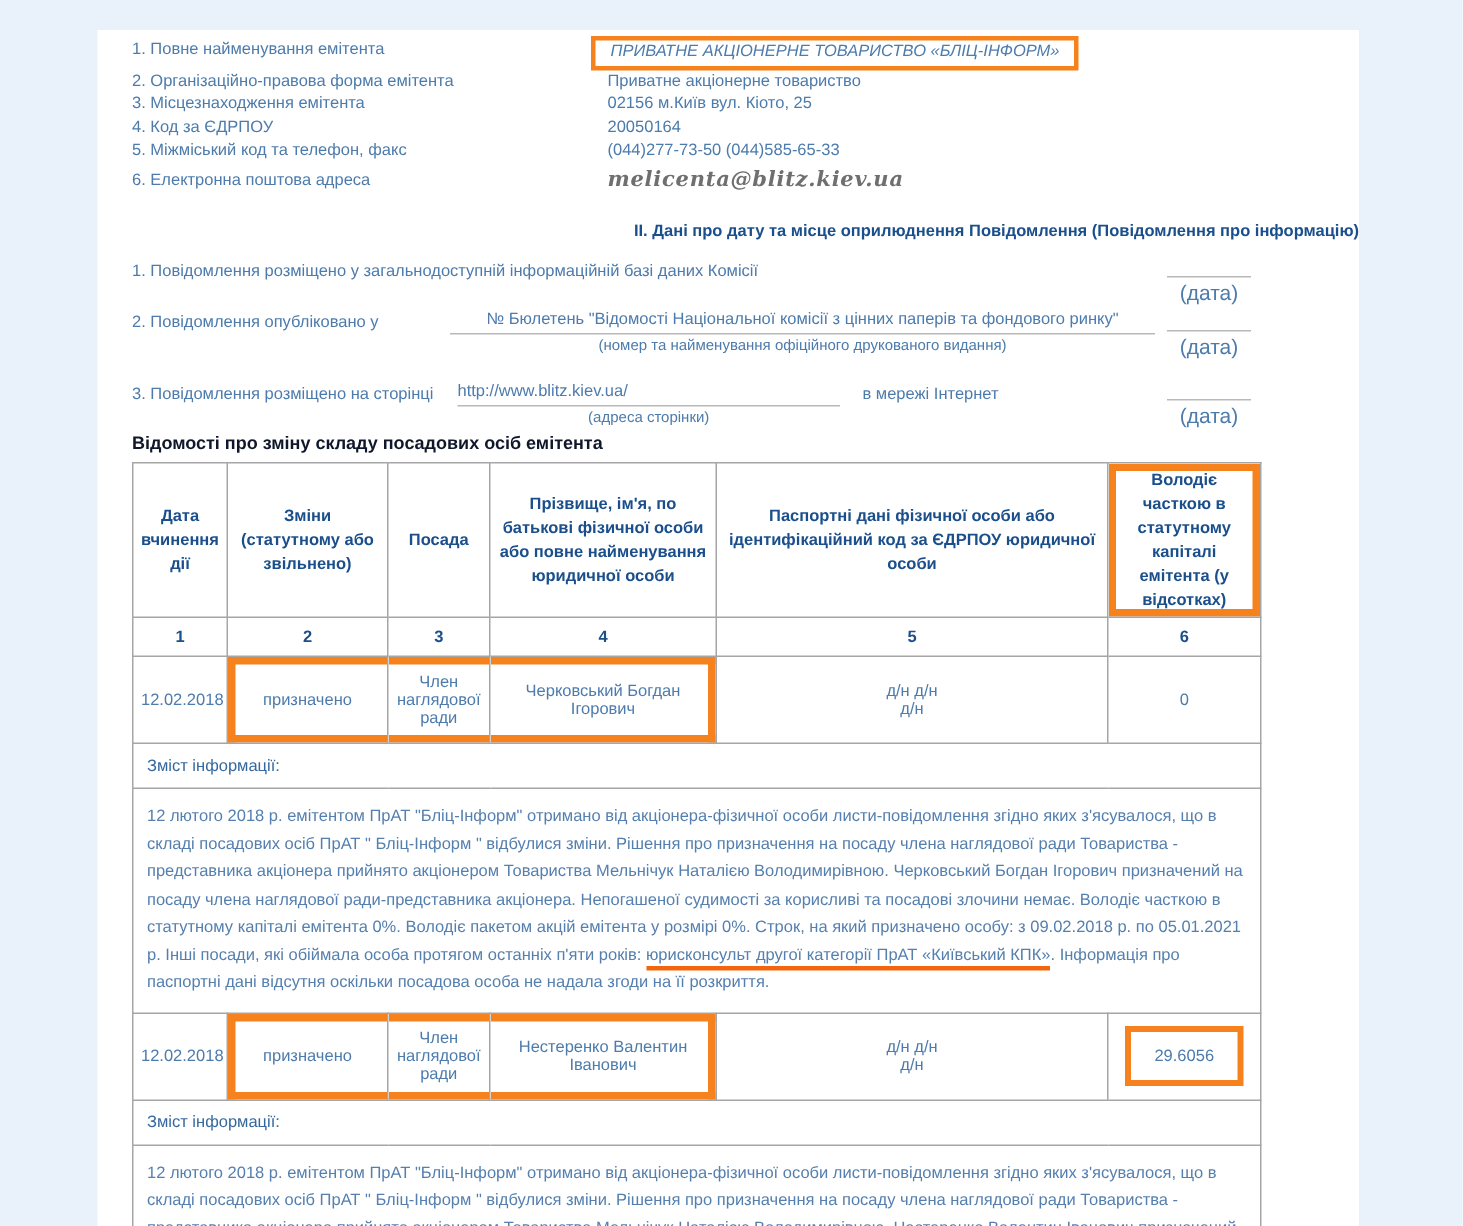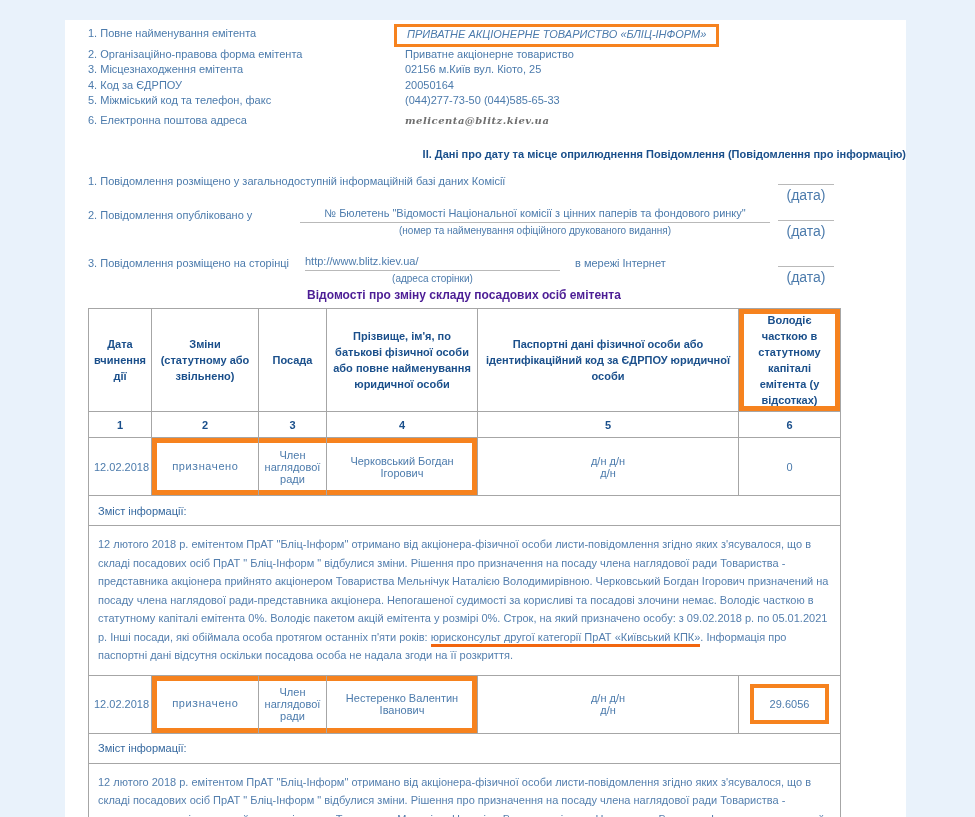--- a/index.html
+++ b/index.html
@@ -25,39 +25,39 @@
     display: inline-block;
     border: 3px solid #f6821e;
     padding: 0 10px 1px 10px;
     margin: -2px 0 0 -11px;
     font-style: italic;
   }
   .email-row { margin-top: 4px; }
   .email-text {
     font-family: "DejaVu Serif", serif;
     font-style: italic; font-weight: bold;
-    font-size: 10px; color: #6f6f6f; letter-spacing: 0.5px;
+    font-size: 14px; color: #6f6f6f; letter-spacing: 0.5px;
   }
   
   .s2-title {
     position: absolute; top: 128px; left: 0; width: 100%;
     text-align: right; font-weight: bold; color: #1a4f8b;
   }
   .abs { position: absolute; }
   .dateslot { position: absolute; width: 56px; }
   .dateslot .line { height: 13px; border-bottom: 1px solid #b9b9b9; }
   .dateslot .cap { text-align: center; font-size: 14px; margin-top: 2px; }
   .fld { position: absolute; }
   .fld .val { display: block; padding-bottom: 3px; border-bottom: 1px solid #b9b9b9; }
   .fld .cap { text-align: center; font-size: 10px; margin-top: 2px; }
   .fld-center .val { text-align: center; }
   
   .tbl-title {
     position: absolute; top: 268px; left: 23px; width: 752px;
-    text-align: center; font-weight: bold; font-size: 12px; color: #4c1d95;
+    font-weight: bold; font-size: 12px; color: #0f172a;
   }
   .main-table {
     position: absolute; top: 288px; left: 23px;
     width: 752px; border-collapse: collapse; table-layout: fixed;
     background: #fff;
   }
   .main-table td, .main-table th {
     border: 1px solid #a6a6a6;
     font-size: 11px; font-weight: normal;
     text-align: center; vertical-align: middle;
@@ -67,21 +67,21 @@
   .r-head { height: 82px; }
   .r-num  { height: 26px; }
   .r-data { height: 58px; }
   .r-clabel td { height: 30px; text-align: left; padding-left: 9px; color: #35689f; }
   .r-para td {
     text-align: left; padding: 9px 9px 10px 9px;
     line-height: 18.5px; color: #547fae;
   }
   .frame-all { box-shadow: inset 0 0 0 5px #f6821e; }
   .gf   { box-shadow: inset 0 5px 0 #f6821e, inset 0 -5px 0 #f6821e; }
-  .gf-l { box-shadow: inset 5px 0 0 #f6821e, inset 0 5px 0 #f6821e, inset 0 -5px 0 #f6821e; font-family: Liberation Mono, monospace; }
+  .gf-l { box-shadow: inset 5px 0 0 #f6821e, inset 0 5px 0 #f6821e, inset 0 -5px 0 #f6821e; }
   .gf-r { box-shadow: inset -5px 0 0 #f6821e, inset 0 5px 0 #f6821e, inset 0 -5px 0 #f6821e; }
   .share-box { display: inline-block; border: 4px solid #f6821e; padding: 10px 16px; }
   .marked { border-bottom: 3px solid #f2660f; padding-bottom: 1px; }
   .url-text { color: #4c7bac; text-decoration: none; }
 </style>
 </head>
 <body>
 
 <div class="page">
 

